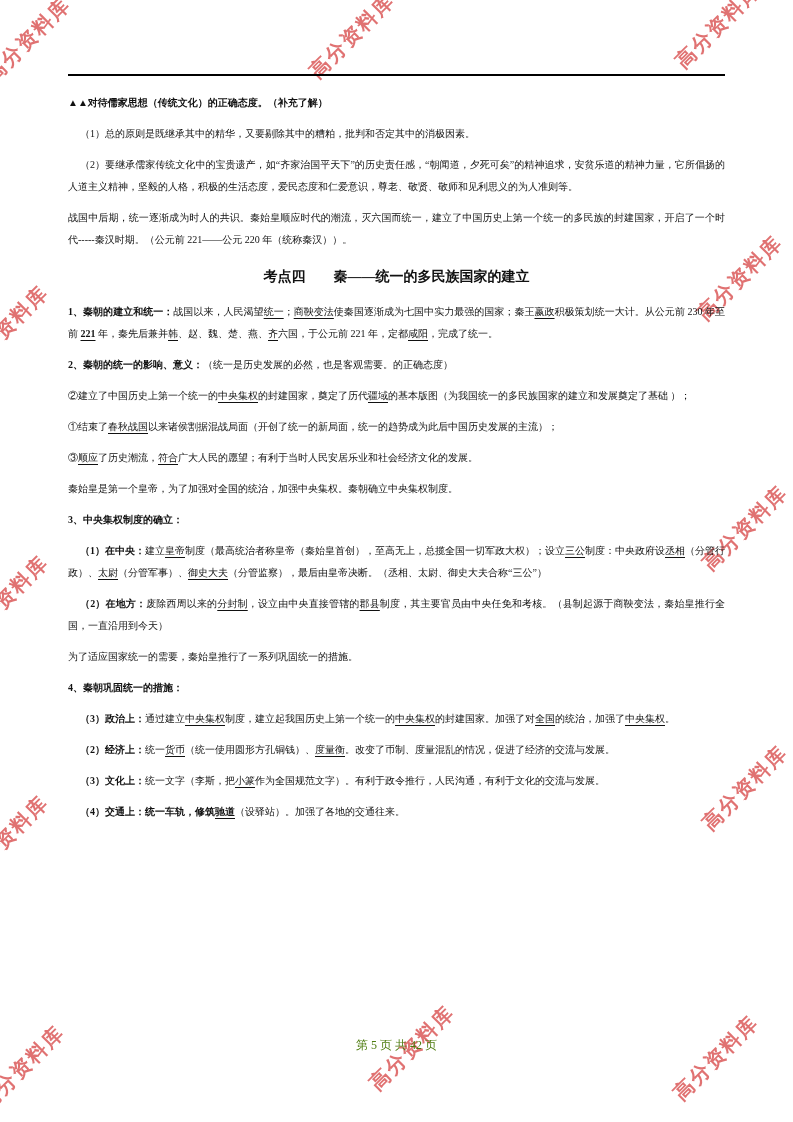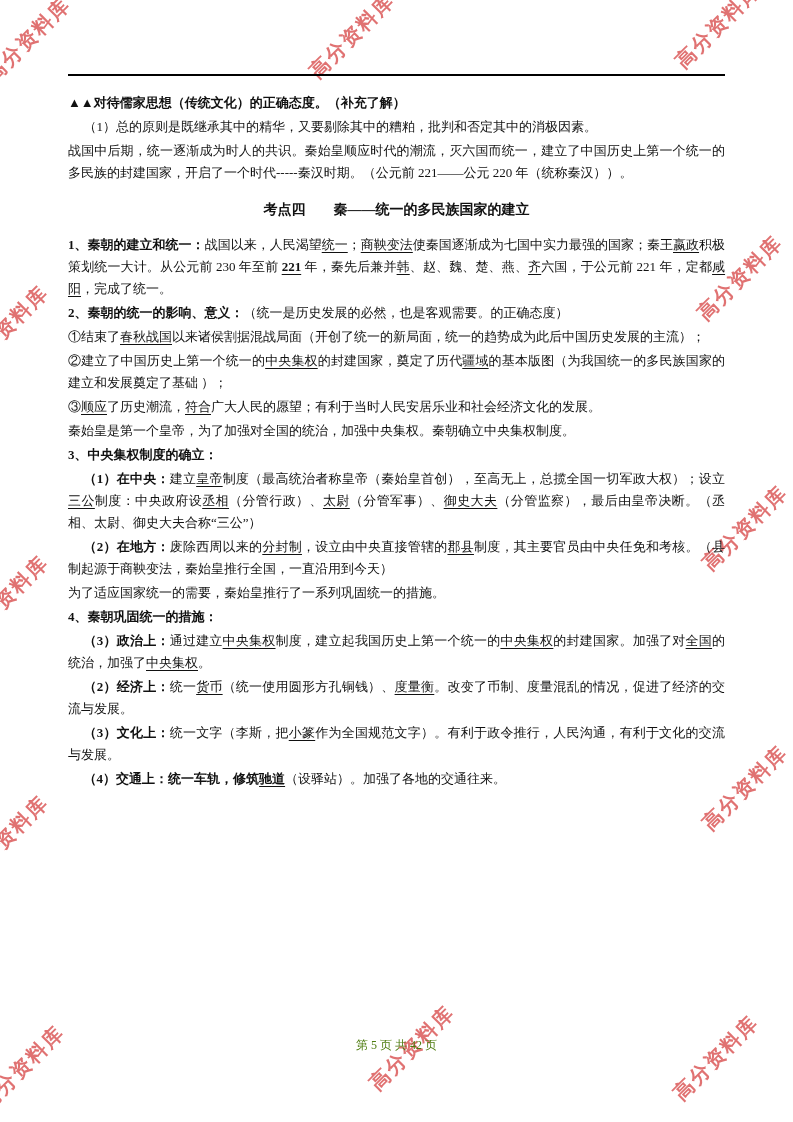--- a/index.html
+++ b/index.html
@@ -22,22 +22,22 @@
     padding: 0 68px;
     z-index: 2;
   }
   .header-rule {
     margin-top: 74px;
     border-top: 2px solid #000;
     height: 0;
   }
   .doc-body { margin-top: 16px; }
   .para {
-    margin: 2px 0;
-    font-size: 13px;
+    margin: 9px 0;
+    font-size: 10px;
     line-height: 22px;
     text-align: justify;
   }
   .para.heading { font-weight: bold; }
   .para.center-title {
     text-align: center;
     font-size: 14px;
     margin: 15px 0 13px 0;
   }
   .para.indent { text-indent: 1.2em; }
@@ -81,26 +81,27 @@
   <div class="watermark" style="left: 745px; top: 788px; color: rgb(217, 79, 79); opacity: 0.8;">高分资料库</div>
   <div class="watermark" style="left: 22px; top: 1068px; color: rgb(217, 79, 79); opacity: 0.8;">高分资料库</div>
   <div class="watermark" style="left: 412px; top: 1048px; color: rgb(217, 79, 79); opacity: 0.8;">高分资料库</div>
   <div class="watermark" style="left: 716px; top: 1058px; color: rgb(217, 79, 79); opacity: 0.8;">高分资料库</div>
 
   <div class="content">
     <div class="header-rule"></div>
     <div class="doc-body">
         <p class="para heading"><span class="b">▲▲对待儒家思想（传统文化）的正确态度。（补充了解）</span></p>
         <p class="para body indent"><span>（1）总的原则是既继承其中的精华，又要剔除其中的糟粕，批判和否定其中的消极因素。</span></p>
+        <p class="para body indent"><span>（2）要继承儒家传统文化中的宝贵遗产，如“齐家治国平天下”的历史责任感，“朝闻道，夕死可矣”的精神追求，安贫乐道的精神力量，它所倡扬的人道主义精神，坚毅的人格，积极的生活态度，爱民态度和仁爱意识，尊老、敬贤、敬师和见利思义的为人准则等。</span></p>
         <p class="para body"><span>战国中后期，统一逐渐成为时人的共识。秦始皇顺应时代的潮流，灭六国而统一，建立了中国历史上第一个统一的多民族的封建国家，开启了一个时代-----秦汉时期。（公元前 221——公元 220 年（统称秦汉））。</span></p>
         <p class="para center-title"><span class="b">考点四　　秦——统一的多民族国家的建立</span></p>
         <p class="para body"><span class="b">1、秦朝的建立和统一：</span><span>战国以来，人民渴望</span><span class="u">统一</span><span>；</span><span class="u">商鞅变法</span><span>使秦国逐渐成为七国中实力最强的国家；秦王</span><span class="u">嬴政</span><span>积极策划统一大计。从公元前 230 年至前 </span><span class="b u">221</span><span> 年，秦先后兼并</span><span class="u">韩</span><span>、赵、魏、楚、燕、</span><span class="u">齐</span><span>六国，于公元前 221 年，定都</span><span class="u">咸阳</span><span>，完成了统一。</span></p>
         <p class="para body"><span class="b">2、秦朝的统一的影响、意义：</span><span>（统一是历史发展的必然，也是客观需要。的正确态度）</span></p>
+        <p class="para body"><span>②建立了中国历史上第一个统一的</span><span class="u">中央集权</span><span>的封建国家，奠定了历代</span><span class="u">疆域</span><span>的基本版图（为我国统一的多民族国家的建立和发展奠定了基础 ）；</span></p>
         <p class="para body"><span>①结束了</span><span class="u">春秋战国</span><span>以来诸侯割据混战局面（开创了统一的新局面，统一的趋势成为此后中国历史发展的主流）；</span></p>
-        <p class="para body"><span>②建立了中国历史上第一个统一的</span><span class="u">中央集权</span><span>的封建国家，奠定了历代</span><span class="u">疆域</span><span>的基本版图（为我国统一的多民族国家的建立和发展奠定了基础 ）；</span></p>
         <p class="para body"><span>③</span><span class="u">顺应</span><span>了历史潮流，</span><span class="u">符合</span><span>广大人民的愿望；有利于当时人民安居乐业和社会经济文化的发展。</span></p>
         <p class="para body"><span>秦始皇是第一个皇帝，为了加强对全国的统治，加强中央集权。秦朝确立中央集权制度。</span></p>
         <p class="para body"><span class="b">3、中央集权制度的确立：</span></p>
         <p class="para body indent"><span class="b">（1）在中央：</span><span>建立</span><span class="u">皇帝</span><span>制度（最高统治者称皇帝（秦始皇首创），至高无上，总揽全国一切军政大权）；设立</span><span class="u">三公</span><span>制度：中央政府设</span><span class="u">丞相</span><span>（分管行政）、</span><span class="u">太尉</span><span>（分管军事）、</span><span class="u">御史大夫</span><span>（分管监察），最后由皇帝决断。（丞相、太尉、御史大夫合称“三公”）</span></p>
         <p class="para body indent"><span class="b">（2）在地方：</span><span>废除西周以来的</span><span class="u">分封制</span><span>，设立由中央直接管辖的</span><span class="u">郡县</span><span>制度，其主要官员由中央任免和考核。（县制起源于商鞅变法，秦始皇推行全国，一直沿用到今天）</span></p>
         <p class="para body"><span>为了适应国家统一的需要，秦始皇推行了一系列巩固统一的措施。</span></p>
         <p class="para body"><span class="b">4、秦朝巩固统一的措施：</span></p>
         <p class="para body indent"><span class="b">（3）政治上：</span><span>通过建立</span><span class="u">中央集权</span><span>制度，建立起我国历史上第一个统一的</span><span class="u">中央集权</span><span>的封建国家。加强了对</span><span class="u">全国</span><span>的统治，加强了</span><span class="u">中央集权</span><span>。</span></p>
         <p class="para body indent"><span class="b">（2）经济上：</span><span>统一</span><span class="u">货币</span><span>（统一使用圆形方孔铜钱）、</span><span class="u">度量衡</span><span>。改变了币制、度量混乱的情况，促进了经济的交流与发展。</span></p>
         <p class="para body indent"><span class="b">（3）文化上：</span><span>统一文字（李斯，把</span><span class="u">小篆</span><span>作为全国规范文字）。有利于政令推行，人民沟通，有利于文化的交流与发展。</span></p>

